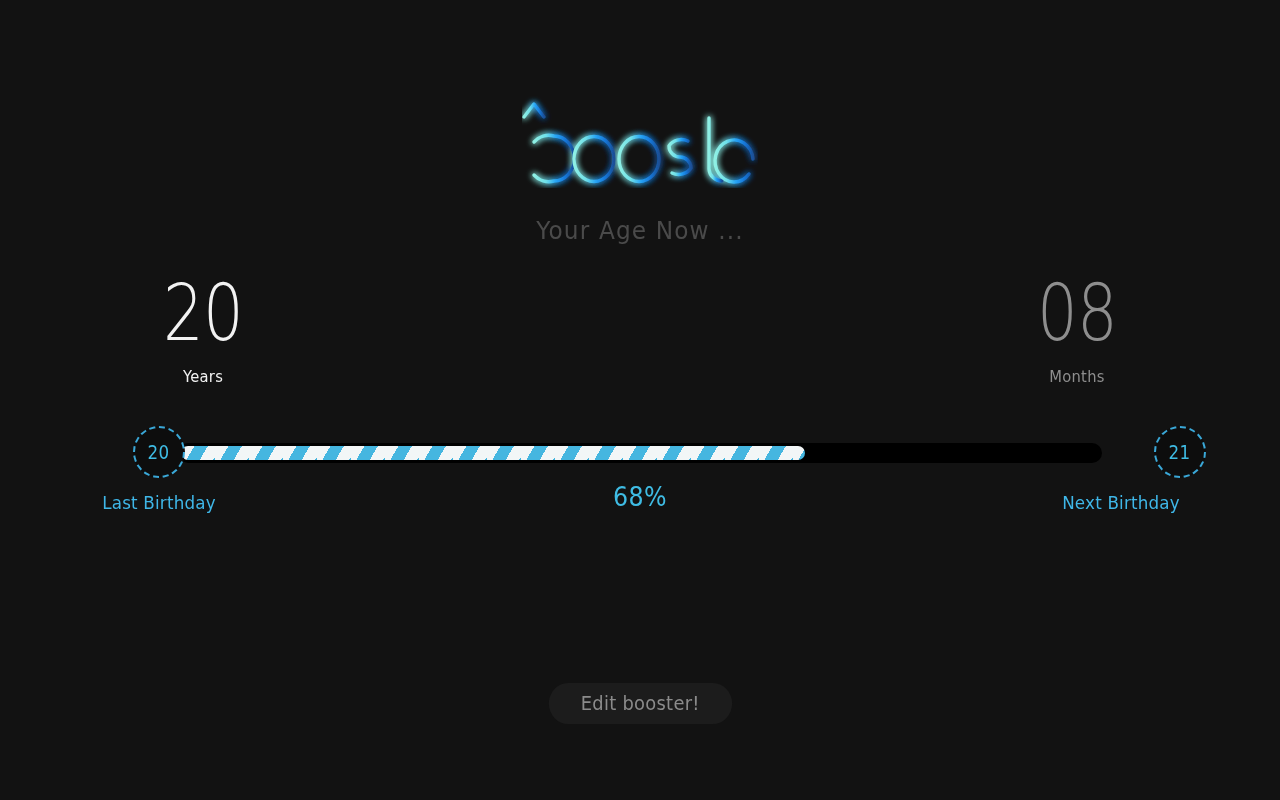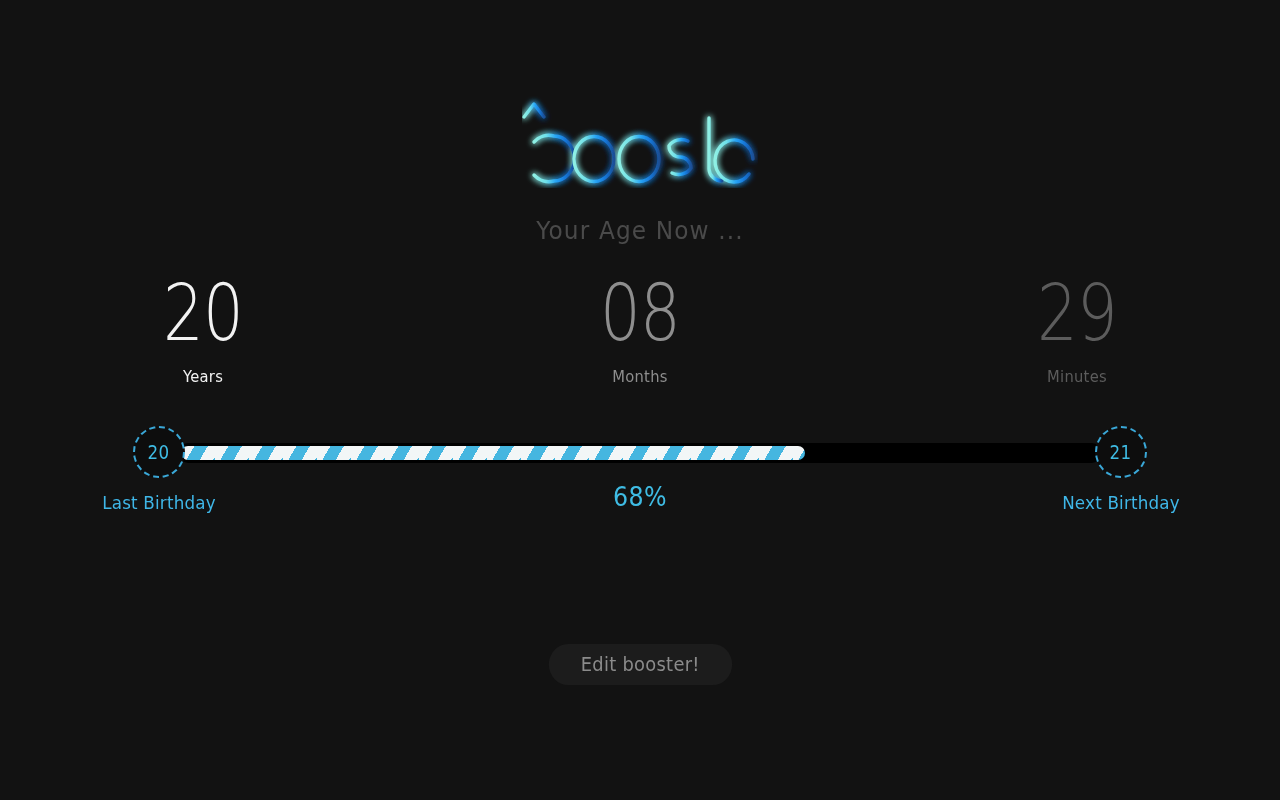--- a/index.html
+++ b/index.html
@@ -126,21 +126,21 @@
     height: 52px;
     border-radius: 50%;
     background: #0d0d0d;
     border: 2px dashed #3aa8d8;
     display: flex;
     align-items: center;
     justify-content: center;
     z-index: 3;
   }
   .node-left  { left: 133px; }
-  .node-right { left: 1095px; }
+  .node-right { left: 1154px; }
   .node-text {
     font-family: "DejaVu Sans", sans-serif;
     font-size: 19px;
     font-weight: 400;
     color: #3fbce4;
     letter-spacing: 0.5px;
     transform: scaleX(0.88);
   }
 
   
@@ -165,21 +165,21 @@
     font-family: "DejaVu Sans", sans-serif;
     font-size: 27px;
     color: #3fbce4;
     letter-spacing: 0.5px;
     transform: scaleX(0.88);
   }
 
   
   .edit-wrap {
     position: absolute;
-    top: 644px;
+    top: 683px;
     left: 0;
     width: 1280px;
     display: flex;
     justify-content: center;
   }
   .edit-btn {
     background: #1c1c1c;
     border: none;
     border-radius: 22px;
     padding: 0 34px;
@@ -252,24 +252,20 @@
       <div class="counter-label" style="color:#f2f2f2;">Years</div>
     </div>
 
     <div class="counter">
       <div class="counter-value" style="color:#8e8e8e;">08</div>
       <div class="counter-label" style="color:#8e8e8e;">Months</div>
     </div>
 
 
 
-    <div class="counter">
-      <div class="counter-value" style="color:#5c5c5c;">29</div>
-      <div class="counter-label" style="color:#5c5c5c;">Minutes</div>
-    </div>
 
 
   </div>
 
   <div class="progress-row">
 
     <div class="bar-track">
       <div class="bar-fill" id="barFill" style="width: 624px;"></div>
     </div>
 

